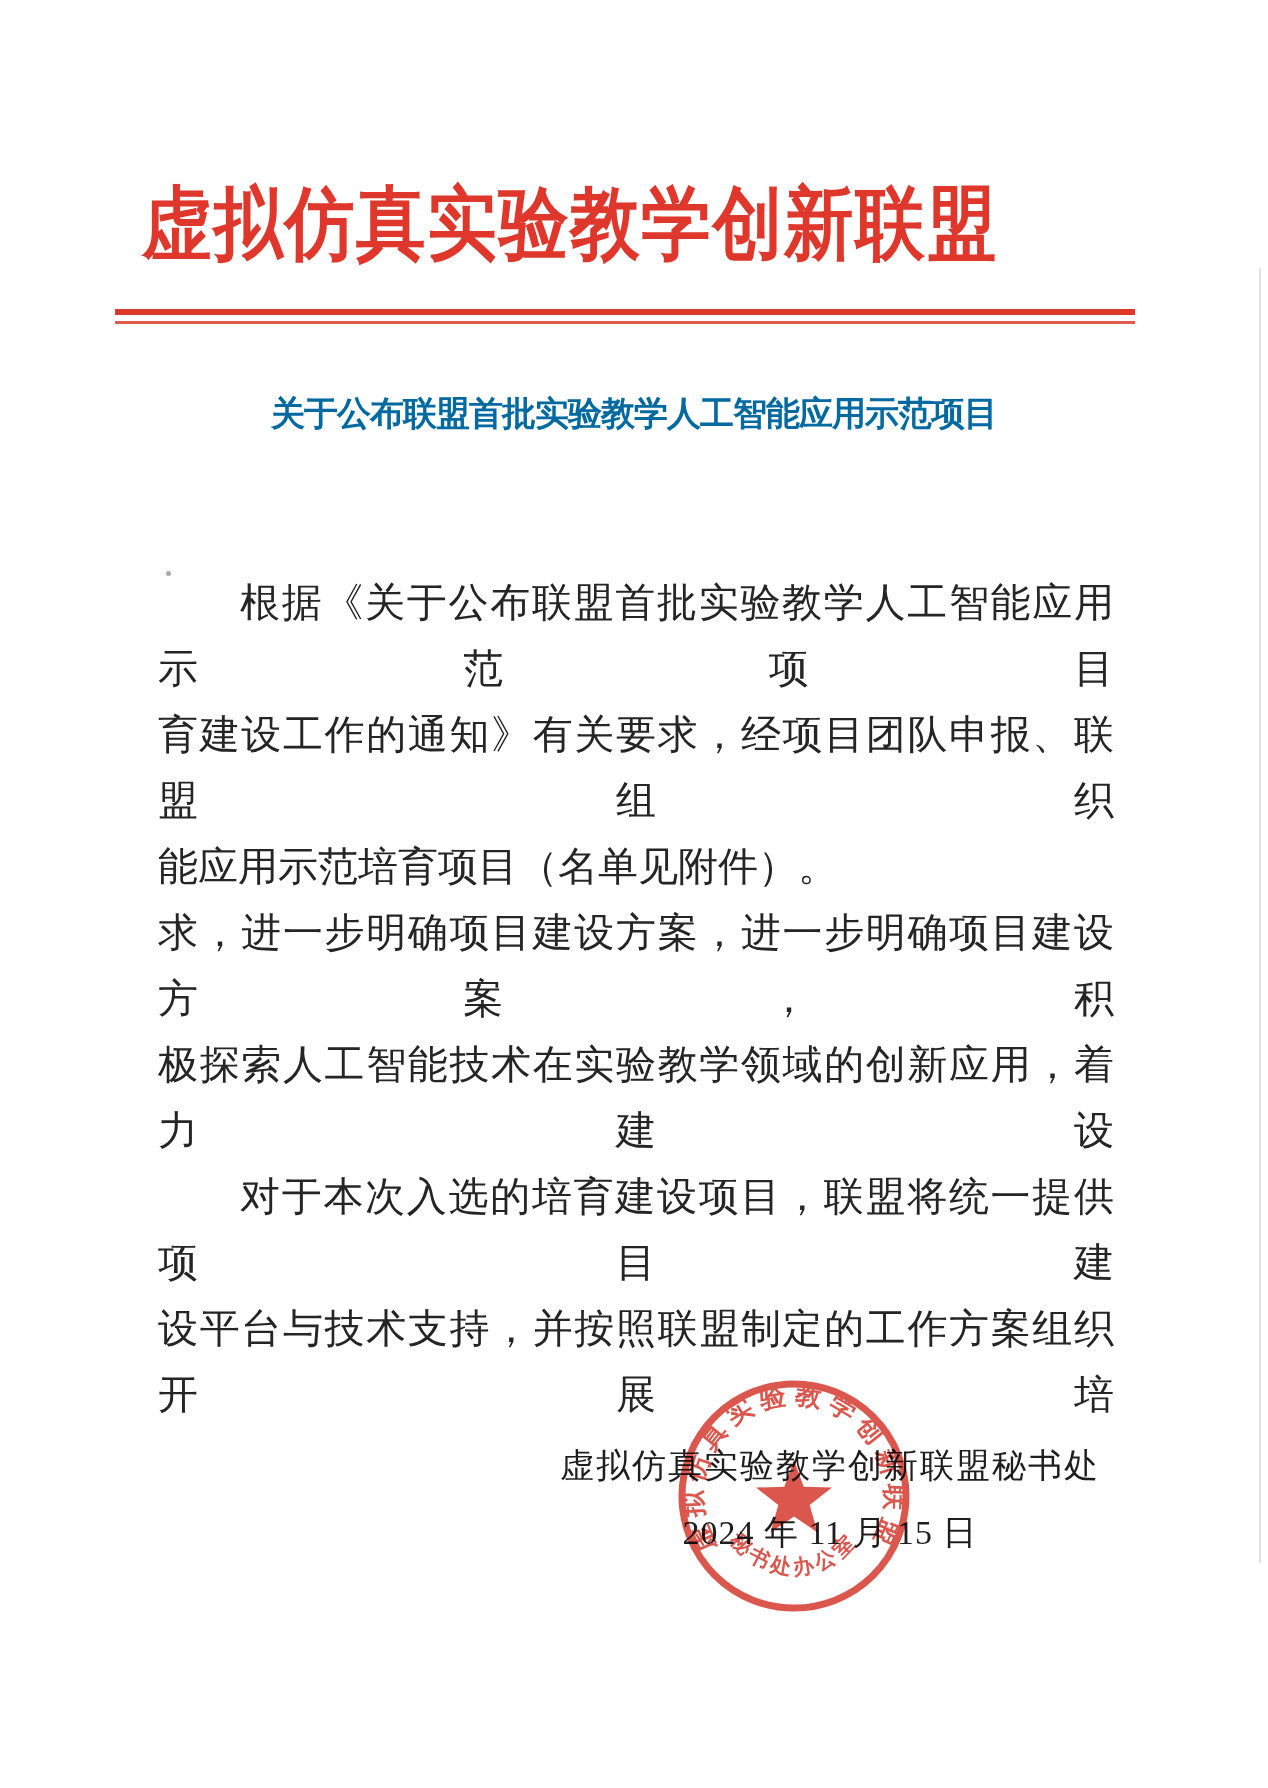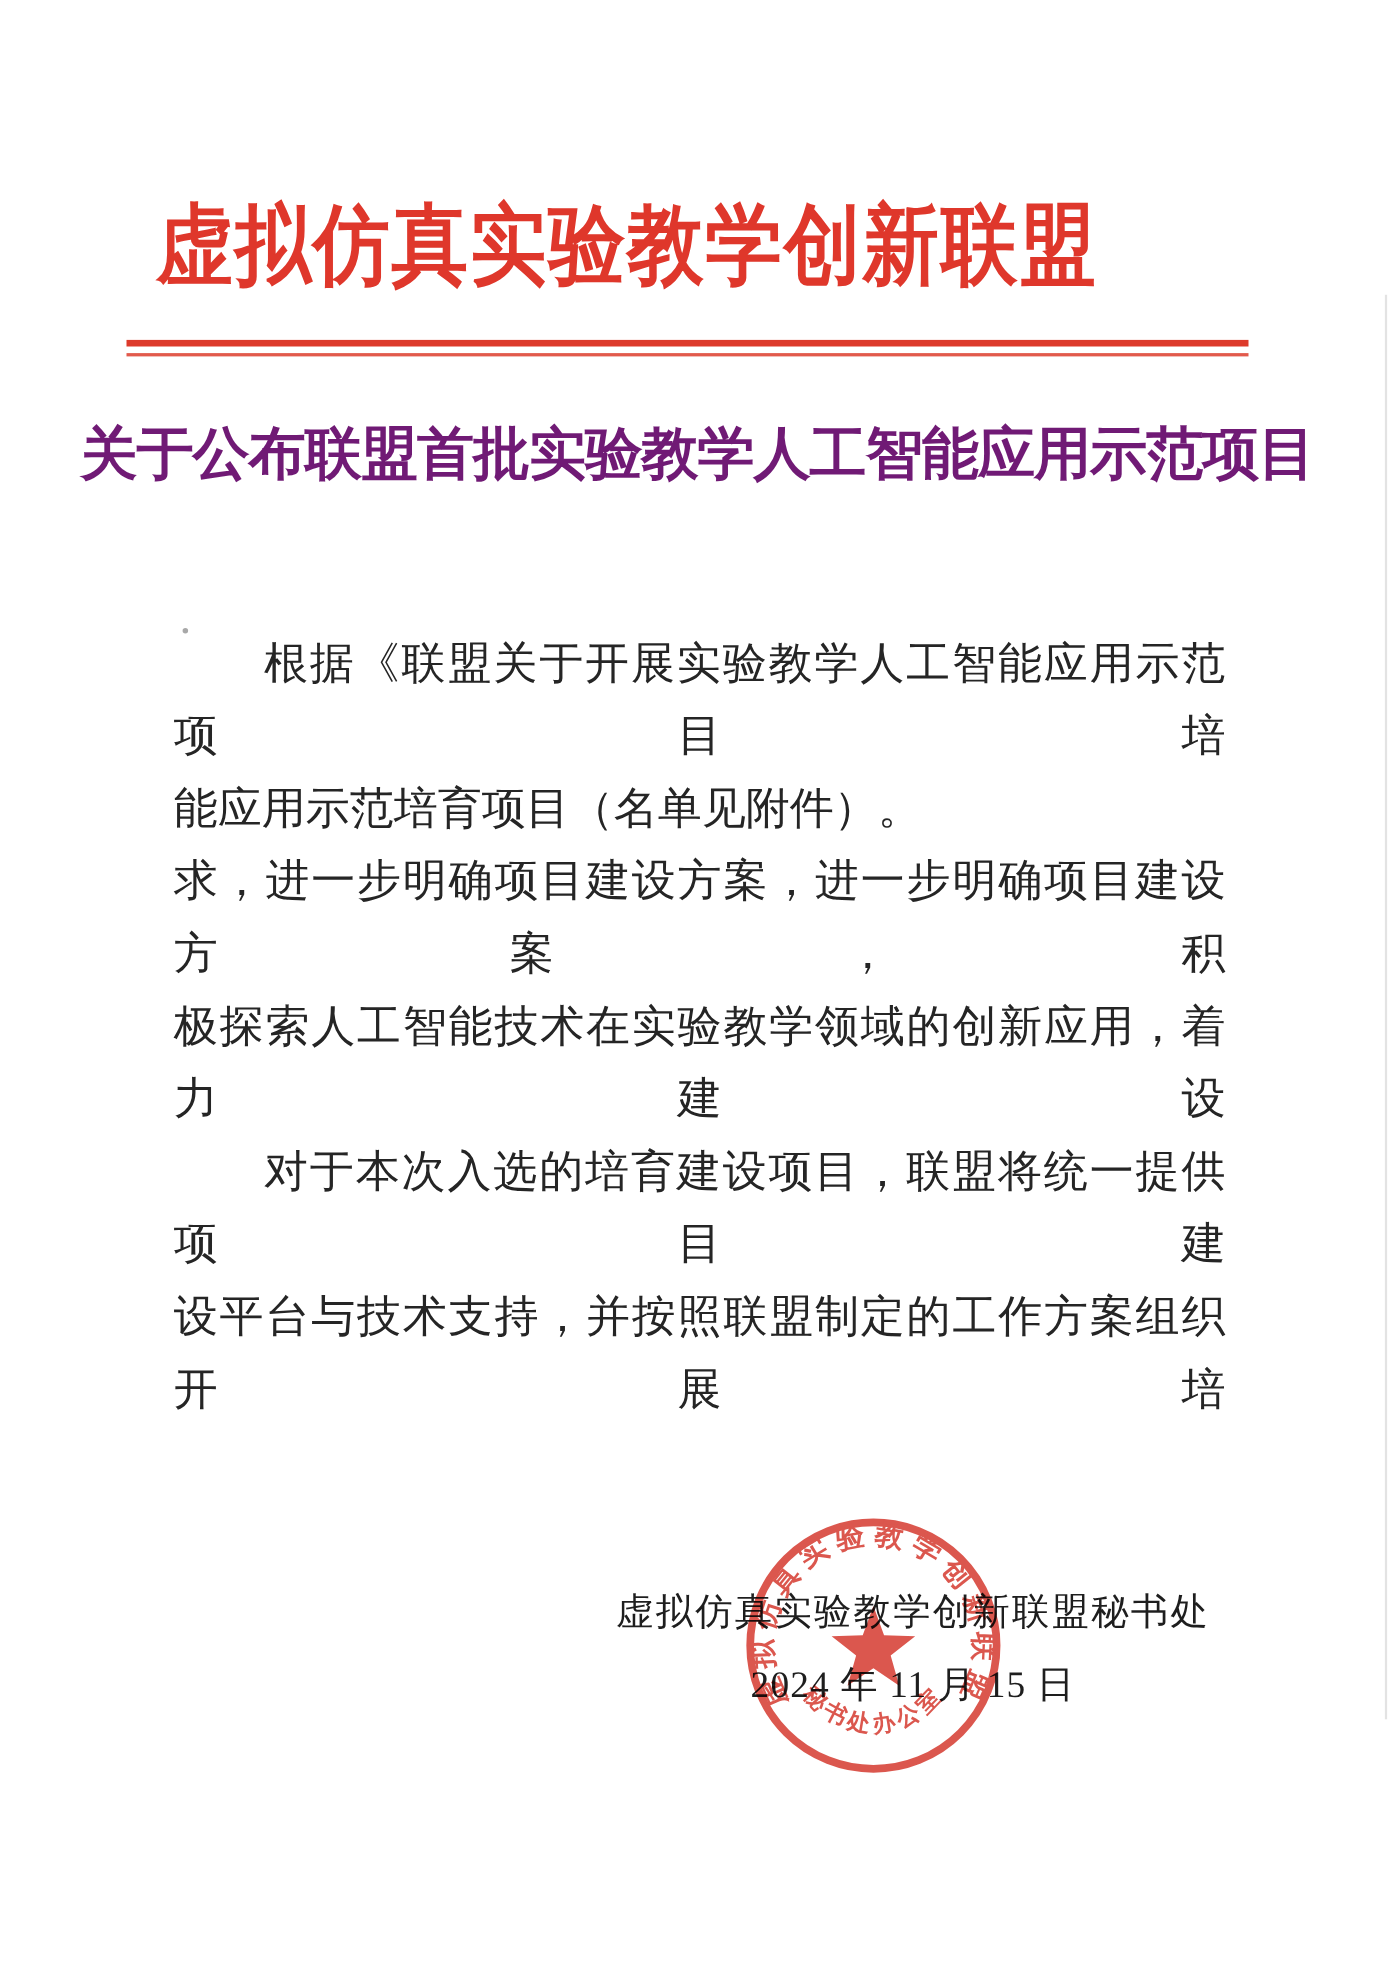--- a/index.html
+++ b/index.html
@@ -15,21 +15,21 @@
     color:#df372b;font-size:80px;font-weight:700;line-height:100px;
     transform:scaleX(0.87);transform-origin:50% 0;
     letter-spacing:2px;white-space:nowrap;
   }
   .rule{left:115px;width:1020px;}
   .rule-thick{top:309px;height:6px;background:#dd3a2b;}
   .rule-thin{top:321px;height:3px;background:#e25a4c;}
   
   .doc-title{
     left:64px;top:378px;width:1140px;text-align:center;
-    font-size:52px;font-weight:700;color:#701a75;
+    font-size:34px;font-weight:700;color:#0369a1;
     letter-spacing:-1px;
   }
   .doc-title .tline{line-height:72px;white-space:nowrap;}
   
   .body-text{
     left:158px;top:570px;width:956px;
     font-size:40px;line-height:66px;color:#252525;
   }
   .jline{text-align:justify;text-align-last:justify;}
   .endline{text-align-last:left;}
@@ -54,21 +54,22 @@
 <div class="abs letterhead">虚拟仿真实验教学创新联盟</div>
 
 <div class="abs rule rule-thick"></div>
 <div class="abs rule rule-thin"></div>
 
 <div class="abs doc-title">
   <div class="tline">关于公布联盟首批实验教学人工智能应用示范项目</div>
 </div>
 
 <div class="abs body-text">
-  <div class="jline indent">根据《联盟关于开展实验教学人工智能应用示范项目培</div>
+  <div class="jline indent">根据《关于公布联盟首批实验教学人工智能应用示范项目</div>
+  <div class="jline">育建设工作的通知》有关要求，经项目团队申报、联盟组织</div>
   <div class="jline endline">能应用示范培育项目（名单见附件）。</div>
   <div class="jline">求，进一步明确项目建设方案，进一步明确项目建设方案，积</div>
   <div class="jline">极探索人工智能技术在实验教学领域的创新应用，着力建设</div>
   <div class="jline indent">对于本次入选的培育建设项目，联盟将统一提供项目建</div>
   <div class="jline">设平台与技术支持，并按照联盟制定的工作方案组织开展培</div>
 
 </div>
 
 <div class="abs sign-block">
   <div class="signature">虚拟仿真实验教学创新联盟秘书处</div>

